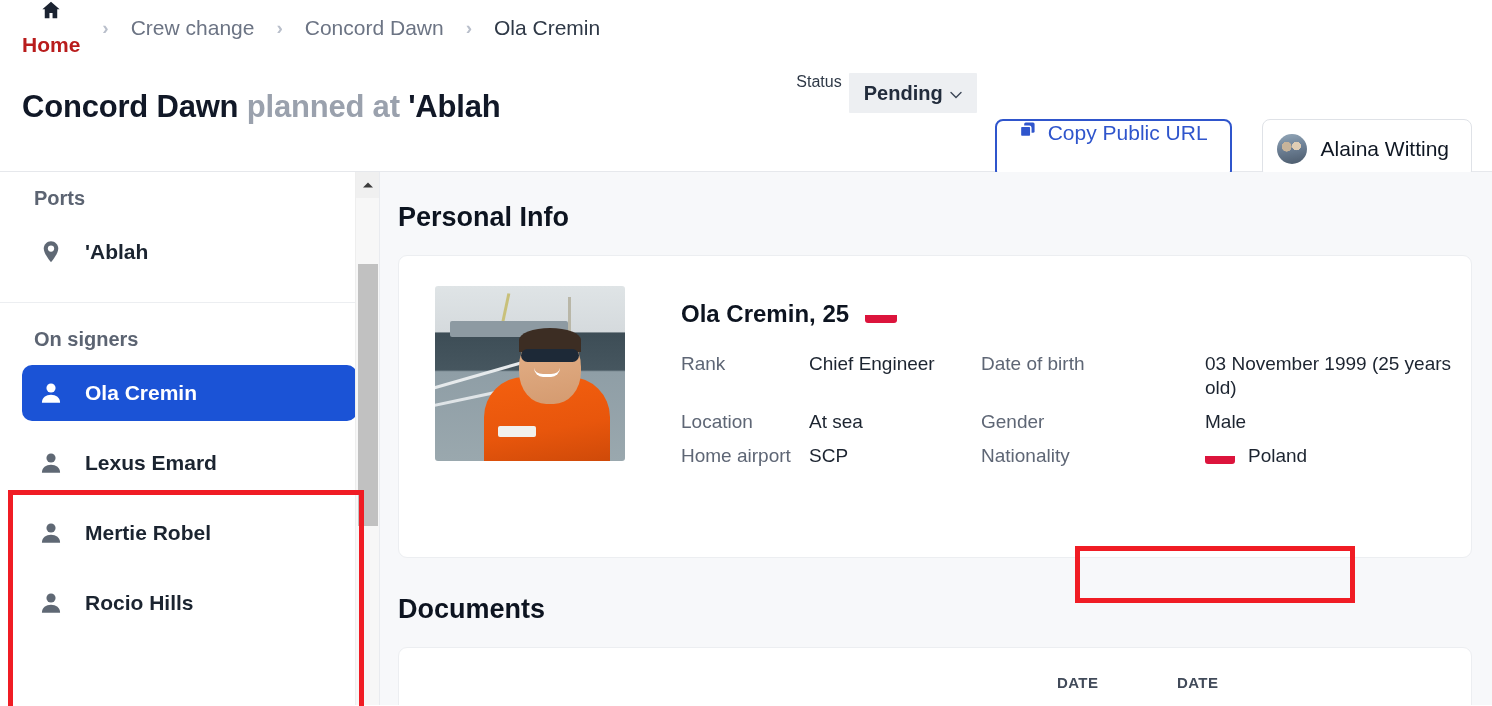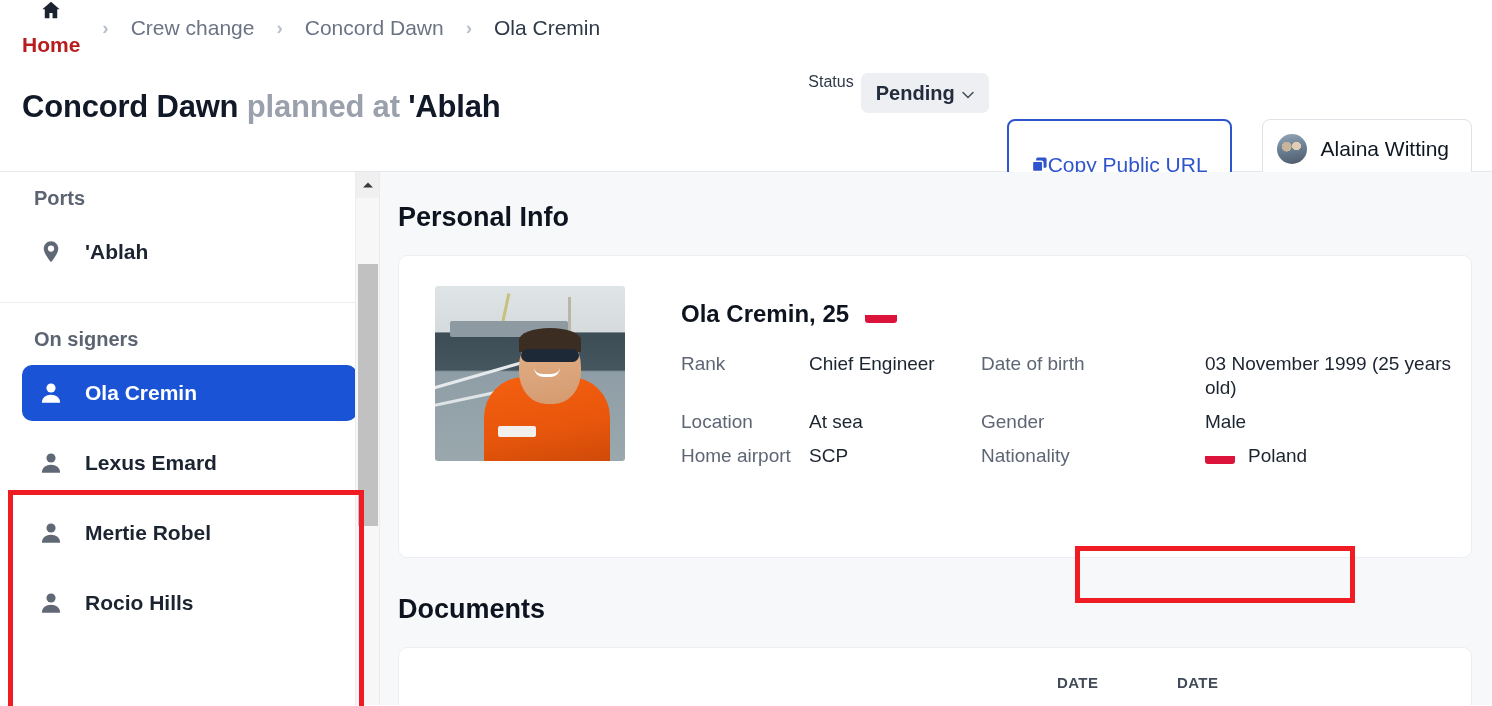--- a/index.html
+++ b/index.html
@@ -66,40 +66,41 @@
     right: 20px;
     top: 16px;
     display: flex;
     align-items: flex-start;
     gap: 18px;
   }
   .status-block { display: flex; flex-direction: row; gap: 7px; padding-top: 1px; }
   .status-label { font-size: 16px; color: #2f3947; font-weight: 400; }
   .status-pill {
     background: #edeff2;
-    border-radius: 7px;
+    border-radius: 1px;
     height: 40px;
     min-width: 128px;
     display: flex;
     align-items: center;
     justify-content: center;
     gap: 7px;
     padding: 0 15px;
     cursor: pointer;
   }
   .status-pill span.val { font-size: 20px; font-weight: 700; color: #222c3c; }
   .chev { font-size: 12px; color: #3c4656; line-height: 1; padding-top: 3px; }
 
   .btn-outline {
     height: 60px;
     border: 2px solid #2f55cc;
     border-radius: 8px;
     background: #ffffff;
     display: flex;
-    align-items: flex-end;
+    align-items: flex-start;
+    gap: 12px;
     padding: 0 22px;
     cursor: pointer;
     margin-top: 47px;
   }
   .btn-outline .label { color: #2f55cc; font-size: 21px; font-weight: 400; }
 
   .user-chip {
     height: 60px;
     border: 1px solid #dfe2e7;
     border-radius: 8px;

